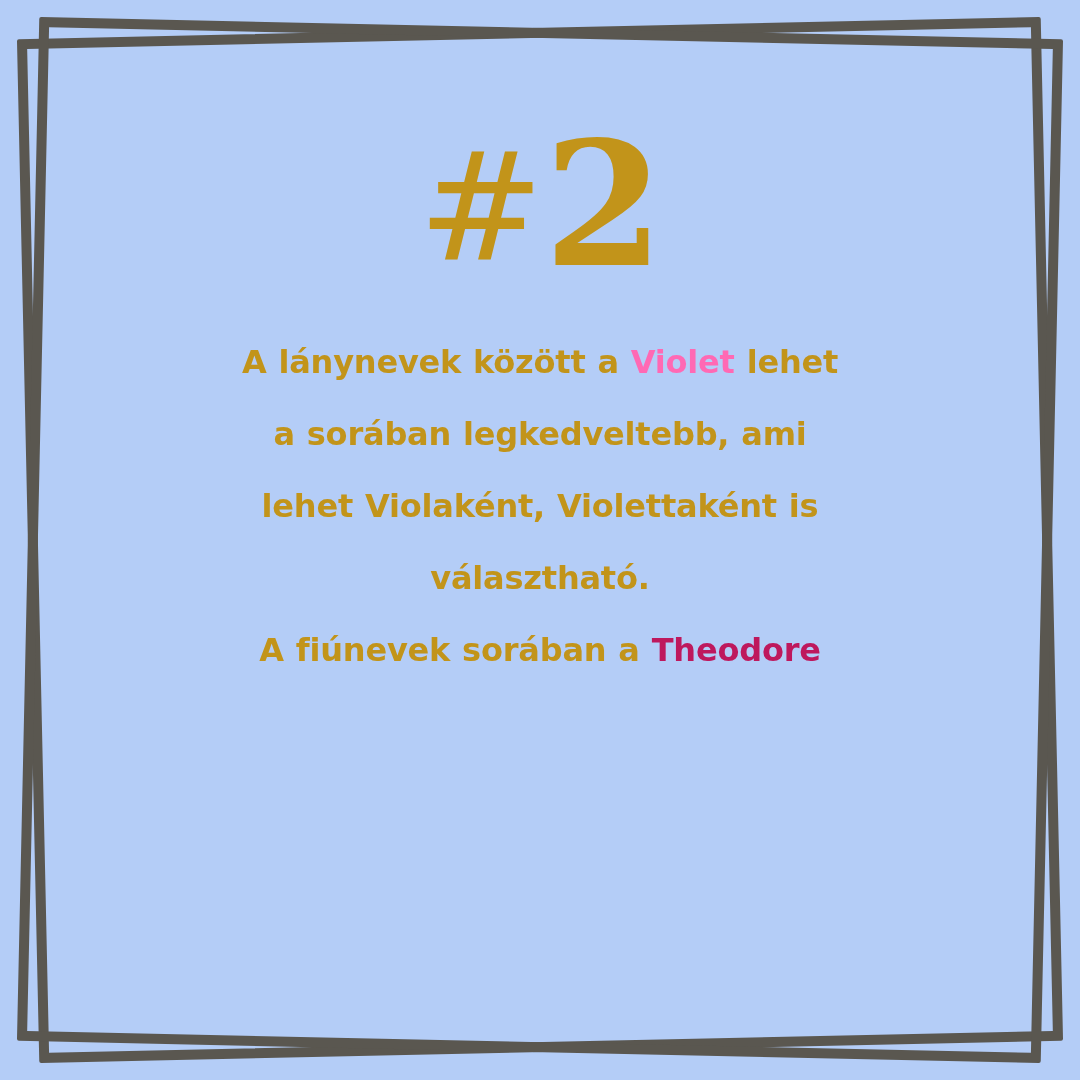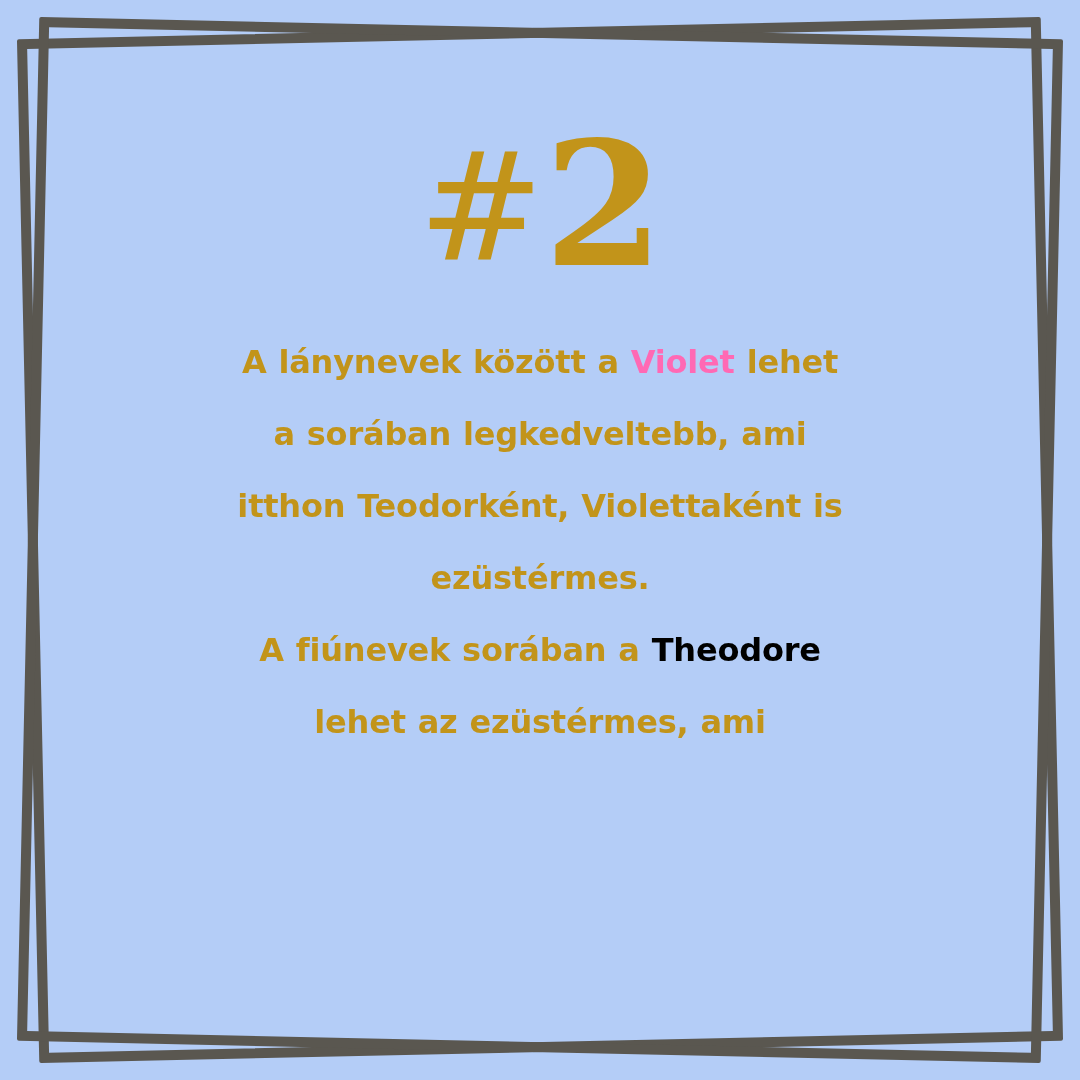--- a/index.html
+++ b/index.html
@@ -104,23 +104,22 @@
     <div class="rank-badge" style="color: rgb(194, 148, 26);">
       <span class="hash">#</span><span>2</span>
     </div>
 
     <div class="body-copy" style="color: rgb(194, 148, 26);">
 
       <span class="line">
         <span class="hl-gold">A lánynevek között a </span><span class="hl-violet" style="color: rgb(255, 105, 180);">Violet</span><span class="hl-gold"> lehet</span>
       </span>
       <span class="line">a sorában legkedveltebb, ami</span>
-      <span class="line">itthon Teodorként, Violettaként is</span>
-      <span class="line">ezüstérmes.</span>
+      <span class="line">lehet Violaként, Violettaként is</span>
+      <span class="line">választható.</span>
 
       <span class="line">
-        <span class="hl-gold">A fiúnevek sorában a </span><span class="hl-theodore" style="color: #000000;">Theodore</span>
+        <span class="hl-gold">A fiúnevek sorában a </span><span class="hl-theodore" style="color: #be185d;">Theodore</span>
       </span>
-      <span class="line">lehet az ezüstérmes, ami</span>
     </div>
 
   </div>
 </div>
 
 </body></html>

